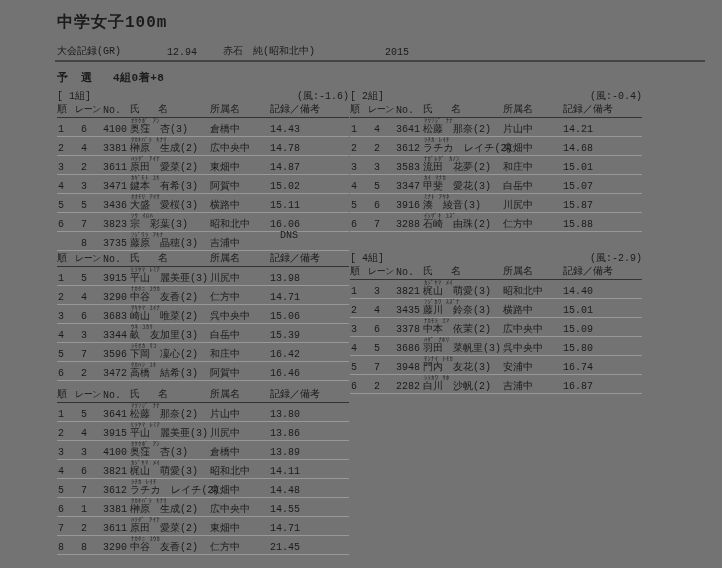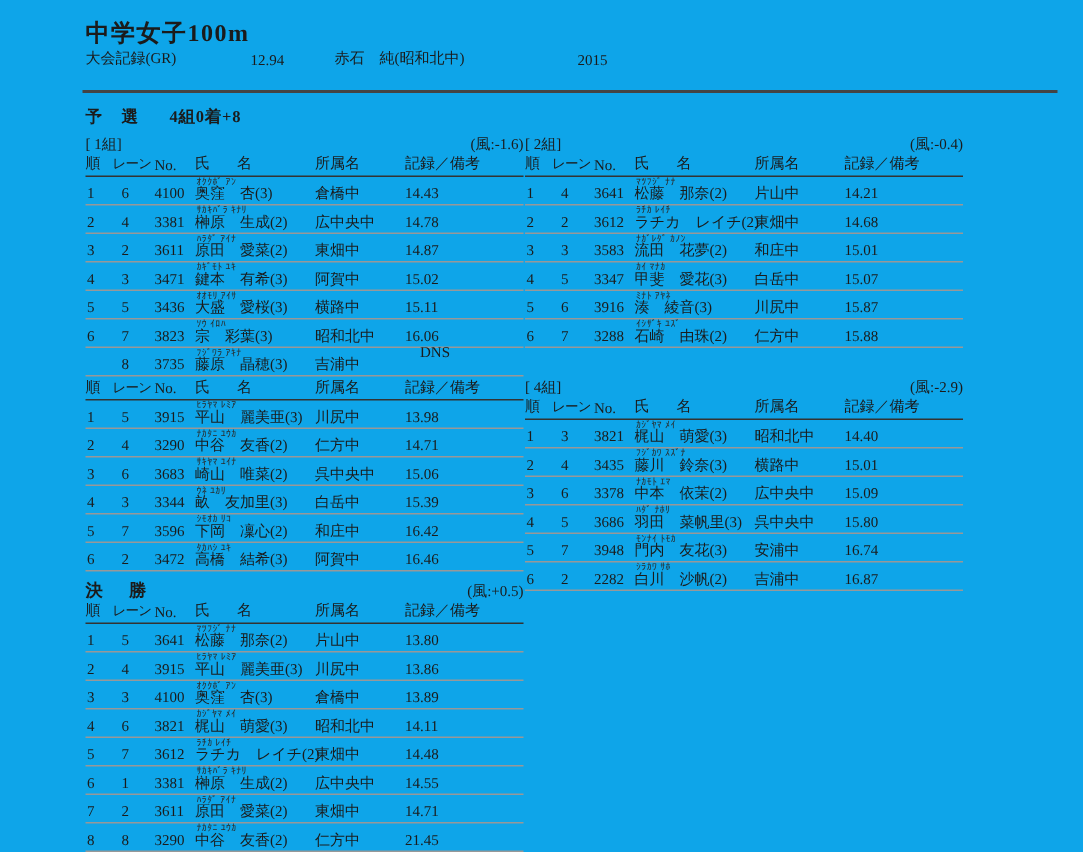--- a/index.html
+++ b/index.html
@@ -1,26 +1,26 @@
 <!DOCTYPE html>
 <html><head>
 <meta charset="utf-8">
 <style>
   html,body { margin:0; padding:0; background:#e8e8e8; }
   .page {
     position:relative; width:722px; height:568px;
-    background:#0ea5e9; color:#1b1b1b;
-    font-family:Liberation Serif, serif;
+    background:#737373; color:#1b1b1b;
+    font-family:Liberation Mono, monospace;
     overflow:hidden; box-shadow:0 0 4px rgba(0,0,0,.2);
   }
   .abs { position:absolute; }
   .title { left:57px; top:12px; font-size:16px; font-weight:600; letter-spacing:1px; }
 
   .record-row { left:55px; top:42px; width:650px; height:18px; border-bottom:2px solid #444; font-size:10px; }
-  .record-row span { position:absolute; bottom:14px; white-space:nowrap;margin-top:38px; }
+  .record-row span { position:absolute; bottom:2px; white-space:nowrap;margin-top:38px; }
   .rec-label { left:2px; text-decoration:none; }
   .rec-time  { left:112px; }
   .rec-holder{ left:168px; }
   .rec-year  { left:330px; }
 
   .schedule { right:20px; top:33px; text-align:right; font-size:10px; line-height:12px; white-space:nowrap; }
   .schedule .u { border-bottom:1px solid #333; padding-bottom:0px; }
 
   .round-hdr { left:57px; top:70px; font-size:11px; font-weight:600; letter-spacing:1px; }
   .round-hdr .note { margin-left:20px; letter-spacing:0.5px; }
@@ -336,24 +336,20 @@
           <span class="kana">ｼﾗｶﾜ ｻﾎ</span>
           <span class="v rank">6</span>
           <span class="v lane">2</span>
           <span class="v no">2282</span>
           <span class="v name">白川　沙帆(2)</span>
           <span class="v club">吉浦中</span>
           <span class="v rec">16.87</span>
         </div>
       </div>
       <div class="rtable final" style="left: 57px; top: 388px;">
-        <div class="toprow">
-          <span class="tlabel">決　勝</span>
-          <span class="twind">(風:+0.5)</span>
-        </div>
         <div class="chead">
           <span class="c-rank">順</span>
           <span class="c-lane">レーン</span>
           <span class="c-no">No.</span>
           <span class="c-name">氏　名</span>
           <span class="c-club">所属名</span>
           <span class="c-rec">記録／備考</span>
         </div>
         <div class="rrow">
           <span class="kana">ﾏﾂﾌｼﾞ ﾅﾅ</span>

